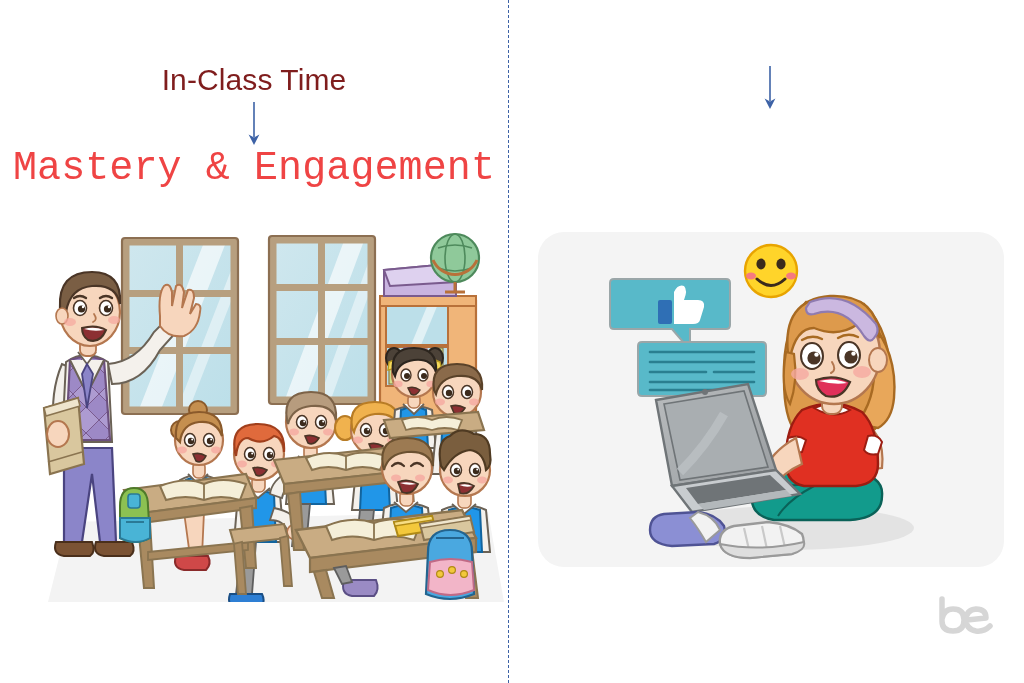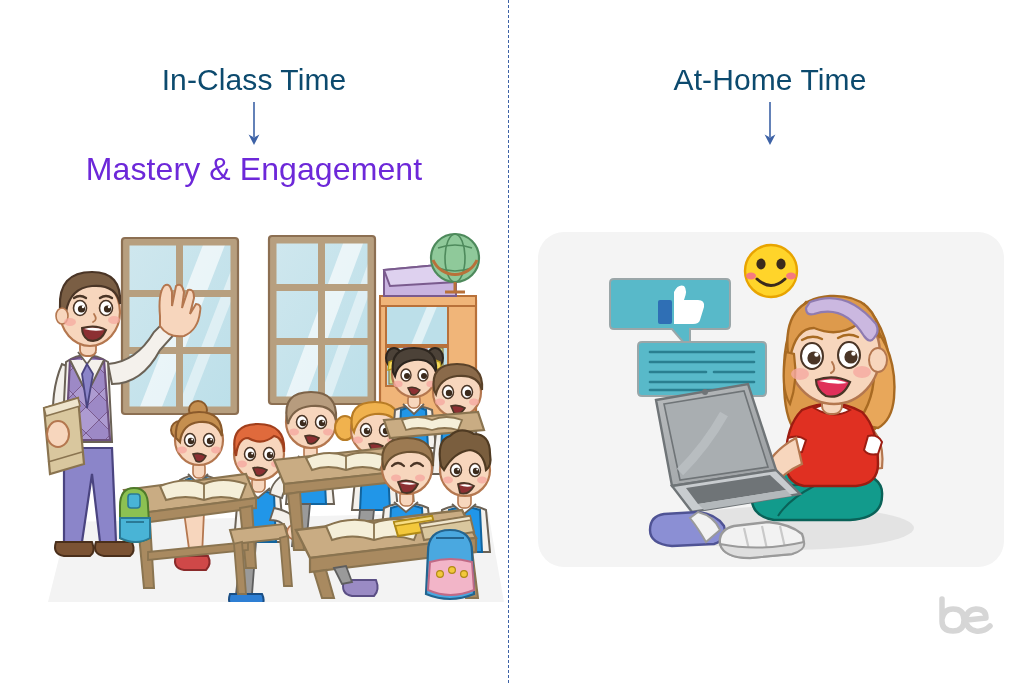--- a/index.html
+++ b/index.html
@@ -46,36 +46,37 @@
     top: 62px;
     left: 0;
     width: 100%;
     text-align: center;
   }
   .title-top {
     font-size: 30px;
     font-weight: 400;
     letter-spacing: 0.1px;
     line-height: 36px;
-    color: #0c4a6e;
+    color: #7f1d1d;
     white-space: nowrap;
   }
   .arrow-wrap {
     height: 52px;
     display: flex;
     align-items: center;
     justify-content: center;
   }
   .title-bottom {
-    font-size: 32px;
+    font-size: 40px;
     font-weight: 400;
     letter-spacing: 0.1px;
     line-height: 38px;
-    color: #6d28d9;
+    color: #ef4444;
     white-space: nowrap;
+    font-family: Liberation Mono, monospace;
   }
   .col-left .title-top    { padding-left: 0px; }
   .col-left .title-bottom { padding-left: 0px; }
 
   
   .stage {
     position: absolute;
     overflow: visible;
   }
   .stage-left {
@@ -518,21 +519,20 @@
           <path d="M336 368 Q332 382 344 384 L366 384 Q372 378 368 368 Z" fill="#9a8bc4" stroke="#5b4f85" stroke-width="2"></path>
           <path d="M326 356 L334 372 L344 370 L338 354 Z" fill="#9a9a9a" stroke="#5e5e5e" stroke-width="1.8"></path>
         </g>
       </svg>
     </div>
   </div>
 
   <div class="col col-right">
 
     <div class="heading-block">
-      <div class="title-top">At-Home Time</div>
 
       <div class="arrow-wrap">
         <svg width="22" height="46" viewBox="0 0 22 46">
           <line x1="11" y1="1" x2="11" y2="36" stroke="#3d62a6" stroke-width="1.6"></line>
           <path d="M11 44 L5.6 33.5 L11 36.4 L16.4 33.5 Z" fill="#3d62a6"></path>
         </svg>
       </div>
 
     </div>
 

